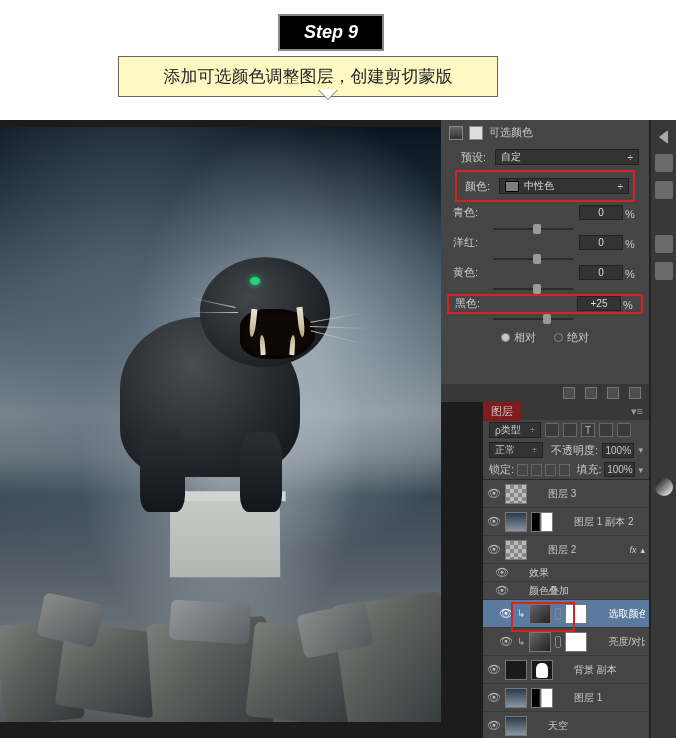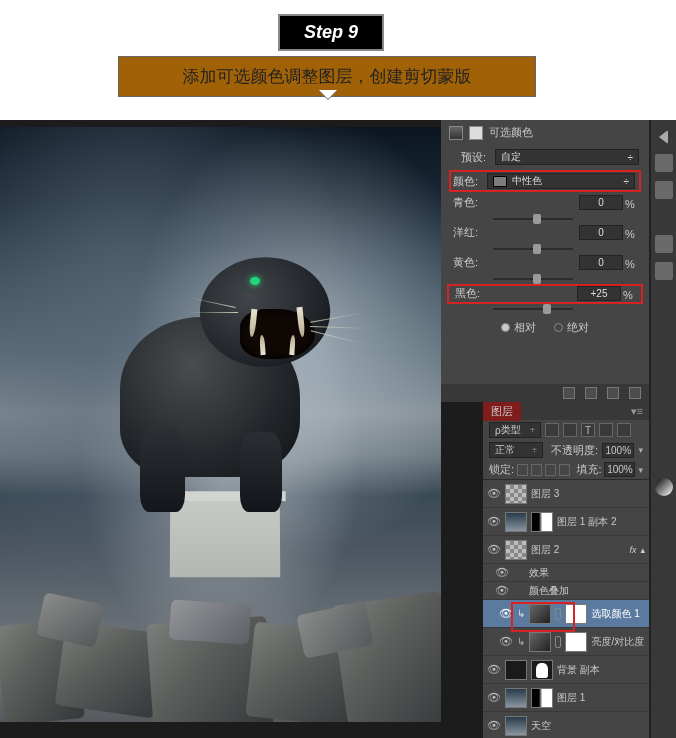--- a/index.html
+++ b/index.html
@@ -1,18 +1,18 @@
 <!DOCTYPE html>
 <html><head>
 <meta charset="utf-8">
 <style>
   * { box-sizing: border-box; margin: 0; padding: 0; }
   body { font-family: "Microsoft YaHei", Arial, sans-serif; width: 676px; height: 738px; background: #fff; position: relative; }
   .step-badge { position: absolute; left: 278px; top: 14px; background: #000; color: #fff; padding: 6px 24px; font-size: 18px; font-style: italic; font-weight: bold; border: 2px solid #888; }
-  .caption-box { position: absolute; left: 118px; top: 56px; width: 418px; border: 1px solid #666; text-align: center; padding: 8px 4px; font-size: 17px; color: #222; background: #a16207; }
+  .caption-box { position: absolute; left: 118px; top: 56px; width: 380px; border: 1px solid #666; text-align: center; padding: 8px 4px; font-size: 17px; color: #222; background: #fef9c3; }
   .caption-arrow { position: absolute; left: 319px; top: 90px; width: 0; height: 0; border-left: 9px solid transparent; border-right: 9px solid transparent; border-top: 9px solid #fff; z-index: 2; }
   .caption-arrow-b { position: absolute; left: 318px; top: 90px; width: 0; height: 0; border-left: 10px solid transparent; border-right: 10px solid transparent; border-top: 10px solid #666; z-index: 1; }
   .work { position: absolute; left: 0; top: 120px; width: 676px; height: 618px; background: #1c1c1c; }
   .canvas { position: absolute; left: 0; top: 7px; width: 441px; height: 595px; background: linear-gradient(to bottom, #0a1520 0%, #1a2835 12%, #394c5a 25%, #5a6d78 38%, #808b93 48%, #6c7880 55%, #3a4a55 62%, #4a5560 70%, #606870 80%, #74797e 90%, #55595d 100%); overflow: hidden; }
   .clouds { position: absolute; inset: 0; background: radial-gradient(ellipse at 70% 35%, rgba(200,210,218,0.6) 0%, rgba(100,115,125,0) 40%), radial-gradient(ellipse at 30% 30%, rgba(90,105,120,0.8) 0%, rgba(40,55,70,0) 50%), radial-gradient(ellipse at 50% 55%, rgba(200,205,210,0.7) 0%, rgba(120,130,140,0) 45%); }
   .pedestal { position: absolute; left: 170px; top: 370px; width: 110px; height: 80px; background: linear-gradient(to bottom, #c8cac8 0%, #b4b6b4 100%); transform: perspective(300px) rotateX(2deg); }
   .pedestal::before{content:"";position:absolute;left:-6px;top:-6px;width:122px;height:10px;background:#d2d4d2;}
   .beast { position: absolute; left: 80px; top: 120px; width: 290px; height: 260px; }
   .beast .body { position: absolute; left: 40px; top: 70px; width: 180px; height: 160px; background: radial-gradient(ellipse at 40% 30%, #4a4d4f 0%, #23272b 60%, #0f1215 100%); border-radius: 45% 50% 35% 30%; }
   .beast .head { position: absolute; left: 120px; top: 10px; width: 130px; height: 110px; background: radial-gradient(ellipse at 40% 35%, #42464a 0%, #202428 65%, #0a0d10 100%); border-radius: 50% 55% 50% 55%; transform: rotate(-8deg); }
@@ -80,21 +80,21 @@
   .layer .eye{width:14px;height:14px;display:flex;align-items:center;justify-content:center;color:#bbb;font-size:11px;}
   .layer .thumb{width:22px;height:20px;border:1px solid #777;background:#555;flex:0 0 auto;}
   .layer .thumb.checker{background:repeating-conic-gradient(#888 0 25%,#bbb 0 50%) 0 0/8px 8px;}
   .layer .thumb.sky{background:linear-gradient(to bottom,#2a3a4a,#8a95a0);}
   .layer .thumb.adj{background:linear-gradient(135deg,#666,#222);}
   .layer .thumb.shape{background:#1a1a1a;}
   .layer .mask{width:22px;height:20px;border:1px solid #777;background:#fff;flex:0 0 auto;}
   .layer .mask.shape{background:#1a1a1a;position:relative;}
   .layer .mask.shape::after{content:"";position:absolute;left:4px;top:2px;width:12px;height:15px;background:#fff;border-radius:40% 40% 20% 20%;}
   .layer .link{width:6px;height:12px;border:1px solid #888;border-radius:2px;flex:0 0 auto;}
-  .layer .name{flex:1;font-size:10px;white-space:nowrap;overflow:hidden;}
+  .layer .name{flex:1;font-size:10px;white-space:nowrap;overflow:hidden;margin-left:17px;}
   .layer .fx{font-size:9px;font-style:italic;color:#ccc;}
   .layer .fx-tog{font-size:9px;color:#ccc;}
   .sub{height:18px;display:flex;align-items:center;padding-left:46px;font-size:10px;color:#ccc;border-bottom:1px solid #383838;}
   .sub .eye{width:14px;margin-left:-34px;margin-right:20px;color:#bbb;font-size:11px;}
   .red-sel { position:absolute; border:2px solid #d62222; pointer-events:none;}
 </style>
 </head>
 <body>
 
 <div class="step-badge">Step 9</div>
@@ -148,21 +148,21 @@
       <span class="ic" style="background:#ddd"></span>
       <span>可选颜色</span>
     </div>
     <div class="row">
       <label>预设:</label>
       <div class="field">
           <span>自定</span>
           <span style="margin-left:auto">÷</span>
         </div>
     </div>
-    <div class="row redbox" style="margin:2px 8px;padding:2px 4px 2px 2px;height:22px">
+    <div class="row redbox" style="margin:2px 14px;padding:2px 4px 2px 8px;height:32px">
       <label>颜色:</label>
       <div class="field">
           <span class="sw"></span>
           <span>中性色</span>
           <span style="margin-left:auto">÷</span>
         </div>
     </div>
 
     <div class="slider-row">
       <label>青色:</label>

